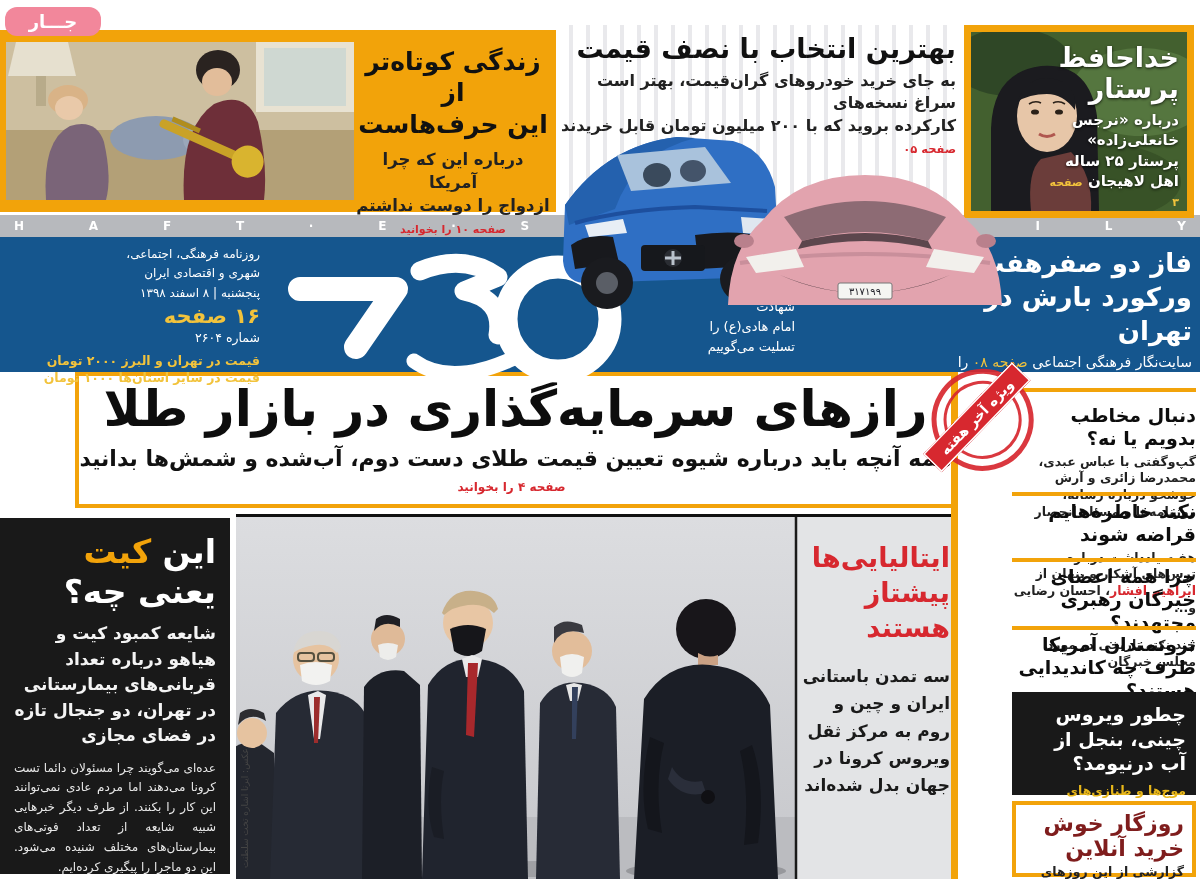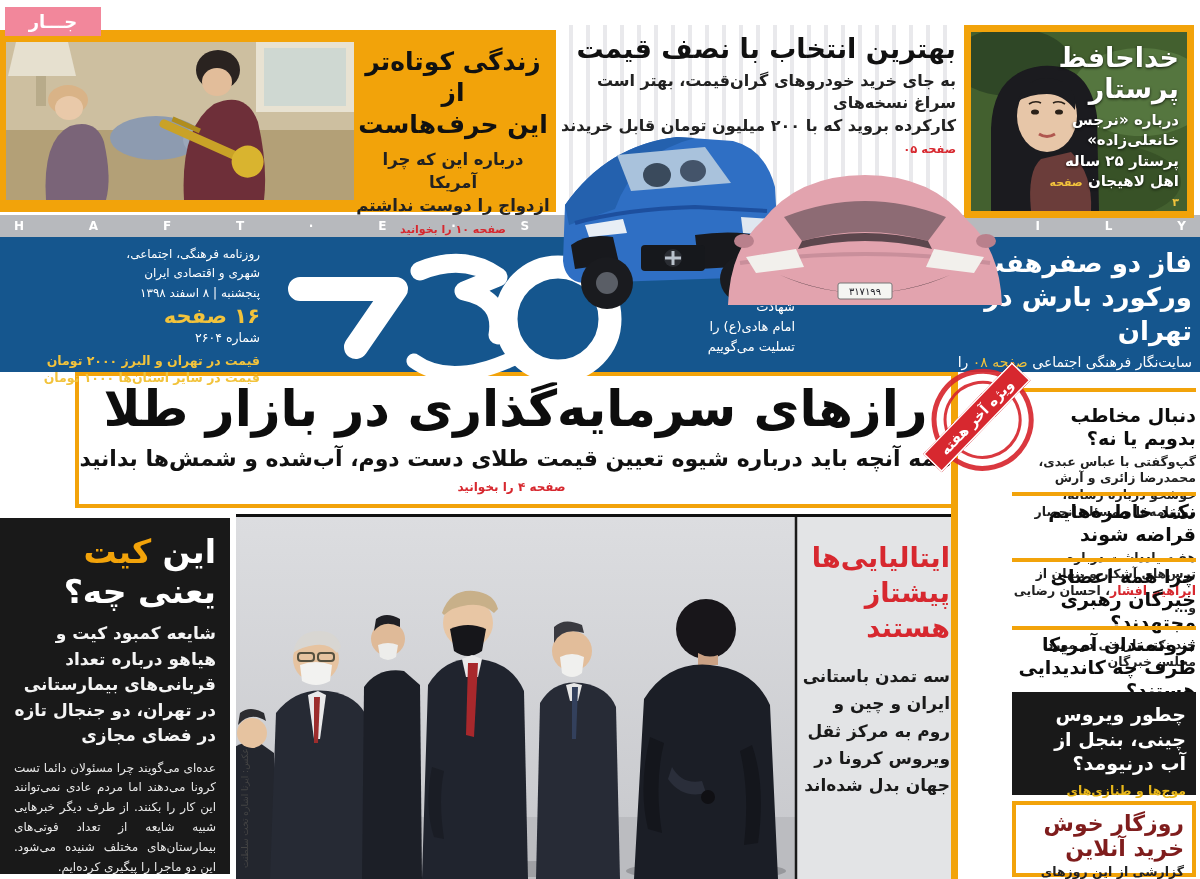--- a/index.html
+++ b/index.html
@@ -4,21 +4,21 @@
 <style>
   html,body{margin:0;padding:0;background:#fff;}
   .page{position:relative;width:1200px;height:879px;overflow:hidden;background:#fff;
         font-family:"DejaVu Sans",sans-serif;}
   .abs{position:absolute;}
   .rtl{direction:rtl;}
   .red{color:#d7282f;}
   .yel{color:#f2a30a;}
 
   
-  .corner-tag{left:5px;top:7px;width:96px;height:29px;background:#f2879b;border-radius:0;
+  .corner-tag{left:5px;top:7px;width:96px;height:29px;background:#f2879b;border-radius:12px;
     color:#fff;font-weight:bold;font-size:18px;display:flex;align-items:center;justify-content:center;z-index:6;}
 
   
   .movie-box{left:0;top:30px;width:556px;height:182px;background:#f2a30a;z-index:2;}
   .movie-photo{position:absolute;left:6px;top:12px;width:348px;height:158px;}
   .movie-text{position:absolute;left:356px;top:16px;width:194px;text-align:center;}
   .movie-title{font-size:25px;font-weight:bold;color:#111;line-height:1.25;}
   .movie-sub{margin-top:8px;font-size:16.5px;font-weight:bold;color:#222;line-height:1.4;}
   .movie-ref{margin-top:6px;font-size:11px;font-weight:bold;}
 

